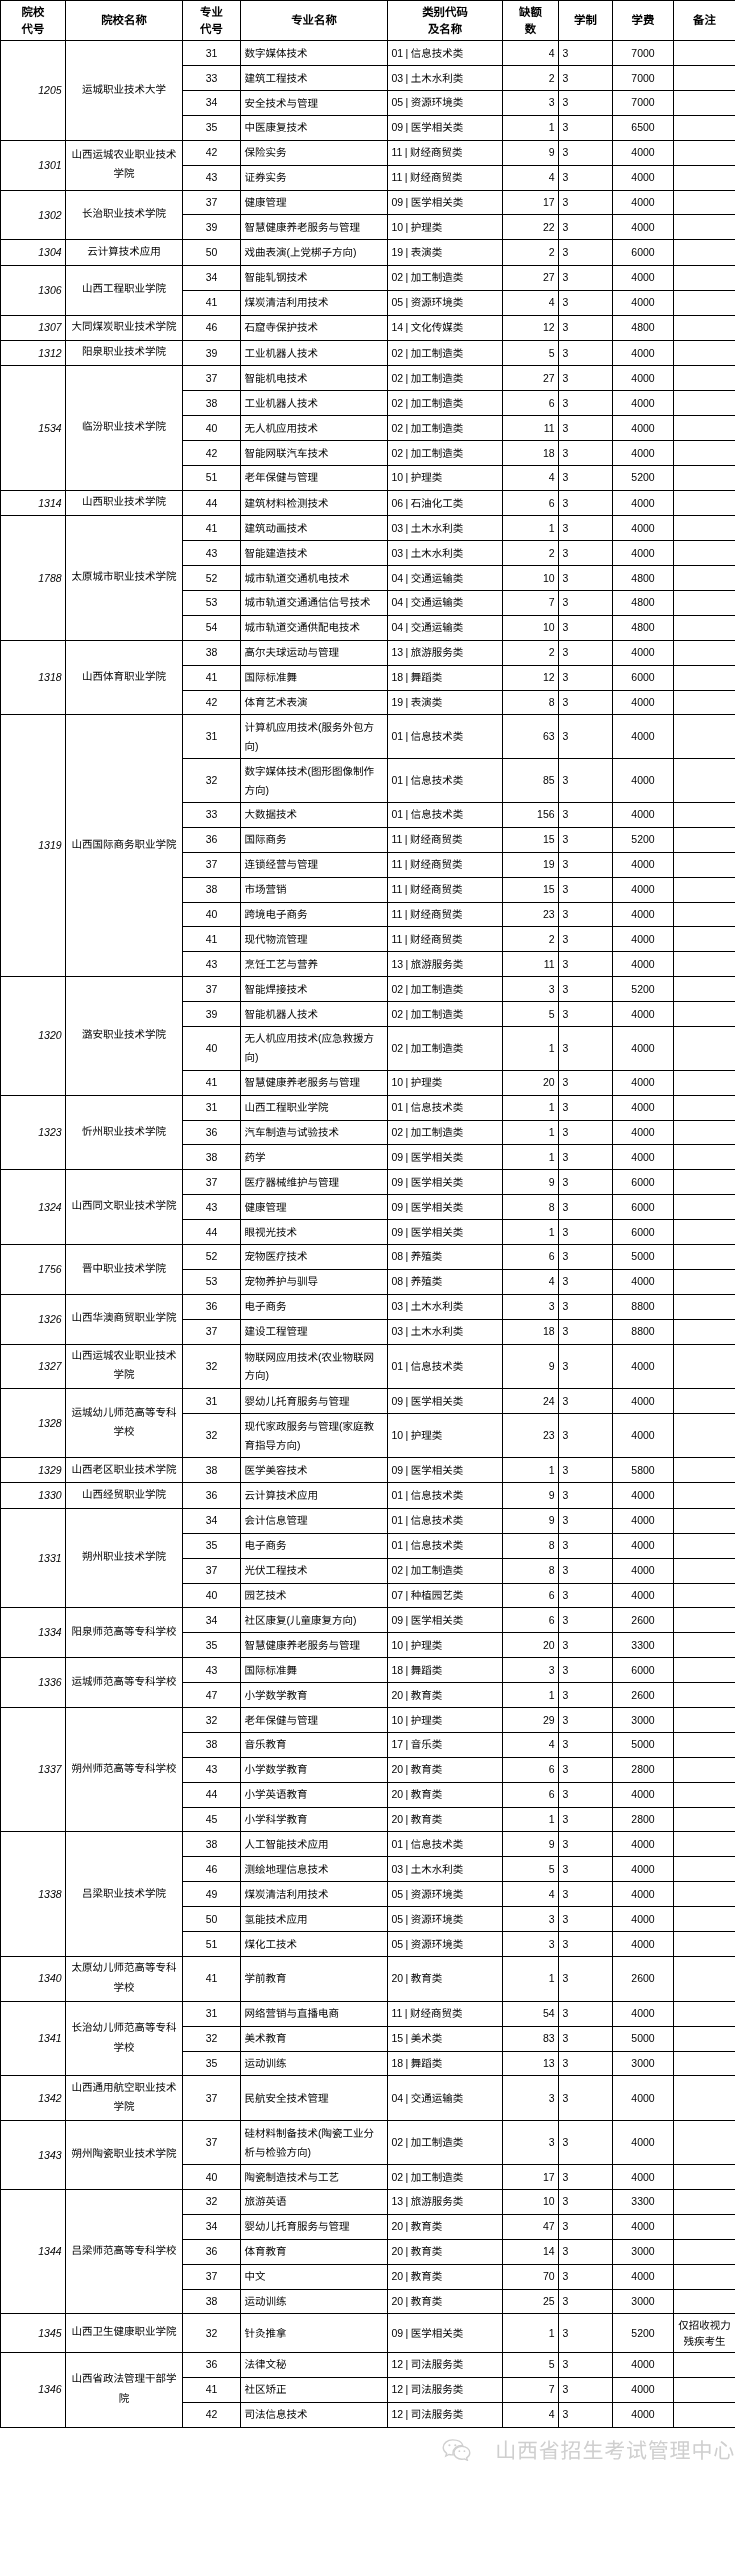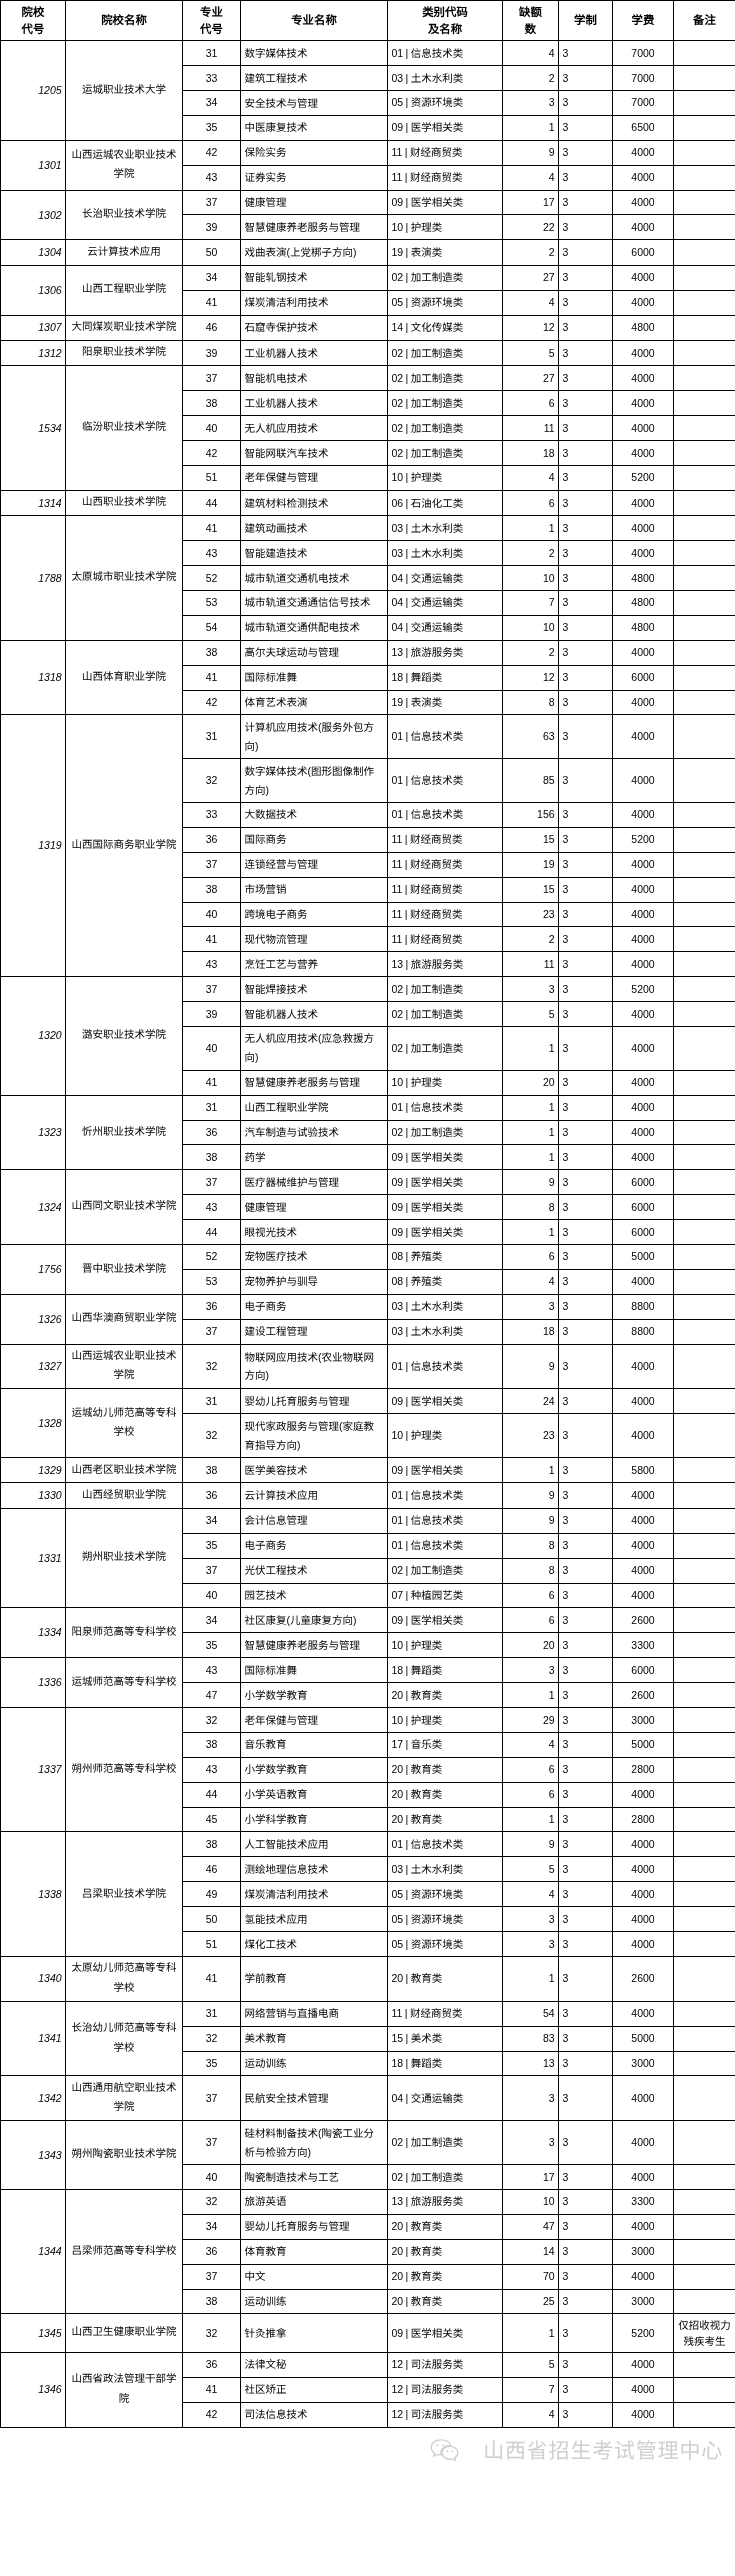--- a/index.html
+++ b/index.html
@@ -67,21 +67,21 @@
 
   
   #footer-watermark {
     width: 736px;
     height: 49px;
     position: relative;
     background: #ffffff;
   }
   .wm-wrap {
     position: absolute;
-    right: 13px;
+    right: 1px;
     top: 6.7px;
     display: flex;
     align-items: center;
     gap: 24px;
   }
   .wm-logo {
     width: 29px;
     height: 23.6px;
     position: relative;
     flex: 0 0 auto;

